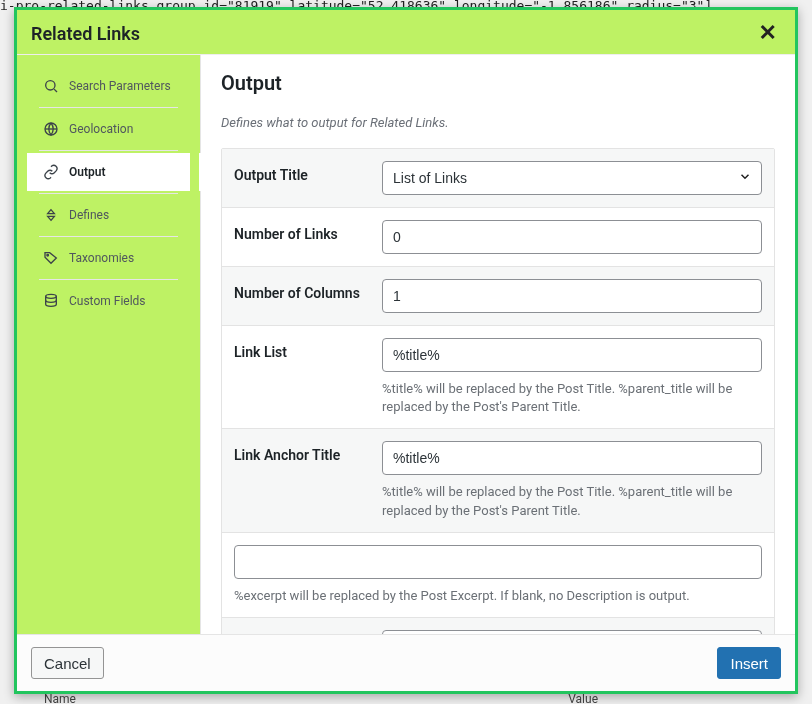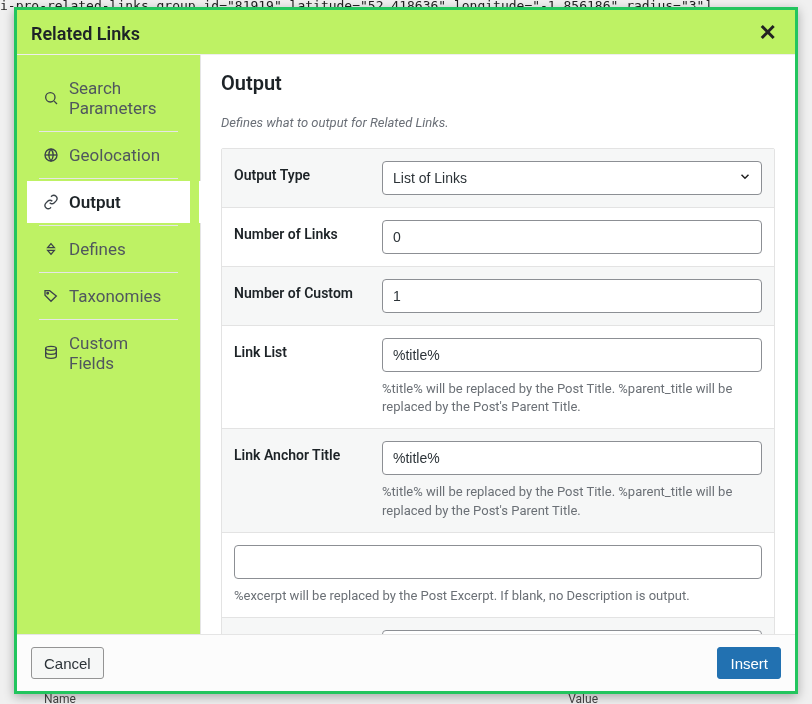--- a/index.html
+++ b/index.html
@@ -61,21 +61,21 @@
     .sidebar {
       width: 184px;
       border-right: 1px solid #e5e5e5;
       padding-top: 12px;
     }
     .nav-item {
       display: flex;
       align-items: center;
       gap: 10px;
       padding: 11px 16px;
-      font-size: 17px;
+      font-size: 12px;
       color: #50575e;
       cursor: pointer;
       margin: 0 10px;
     }
     .nav-divider {
       height: 1px;
       background: #e6e6e6;
       margin: 2px 22px;
     }
     .nav-item.active {
@@ -284,21 +284,21 @@
         <span>Custom Fields</span>
       </div>
     </div>
 
     <div class="content">
       <h2 class="section-title">Output</h2>
       <p class="section-desc">Defines what to output for Related Links.</p>
 
       <div class="field-grid">
         <div class="field-row alt">
-          <div class="field-label">Output Type</div>
+          <div class="field-label">Output Title</div>
           <div class="field-control">
             <div class="select-wrap">
               <select class="select">
                 <option>List of Links</option>
               </select>
               <span class="select-caret">
                 <svg width="14" height="14" viewBox="0 0 24 24" fill="none" stroke="currentColor" stroke-width="2.5">
                     <polyline points="6 9 12 15 18 9"></polyline>
                   </svg>
               </span>
@@ -307,21 +307,21 @@
         </div>
 
         <div class="field-row">
           <div class="field-label">Number of Links</div>
           <div class="field-control">
             <input class="text-input" type="text" value="0" style="">
           </div>
         </div>
 
         <div class="field-row alt">
-          <div class="field-label">Number of Custom</div>
+          <div class="field-label">Number of Columns</div>
           <div class="field-control">
             <input class="text-input" type="text" value="1" style="">
           </div>
         </div>
 
         <div class="field-row">
           <div class="field-label">Link List</div>
           <div class="field-control">
             <input class="text-input" type="text" value="%title%" style="">
             <div class="help-text">%title% will be replaced by the Post Title. %parent_title will be replaced by the Post's Parent Title.</div>

